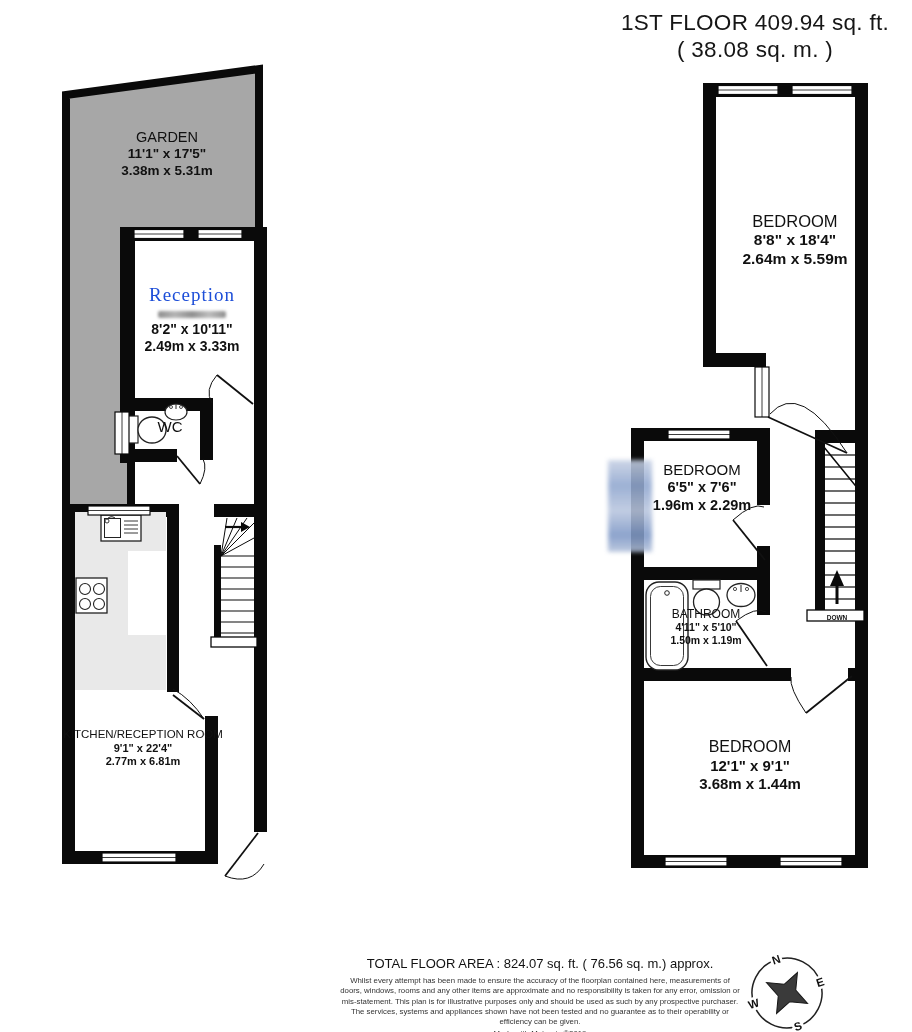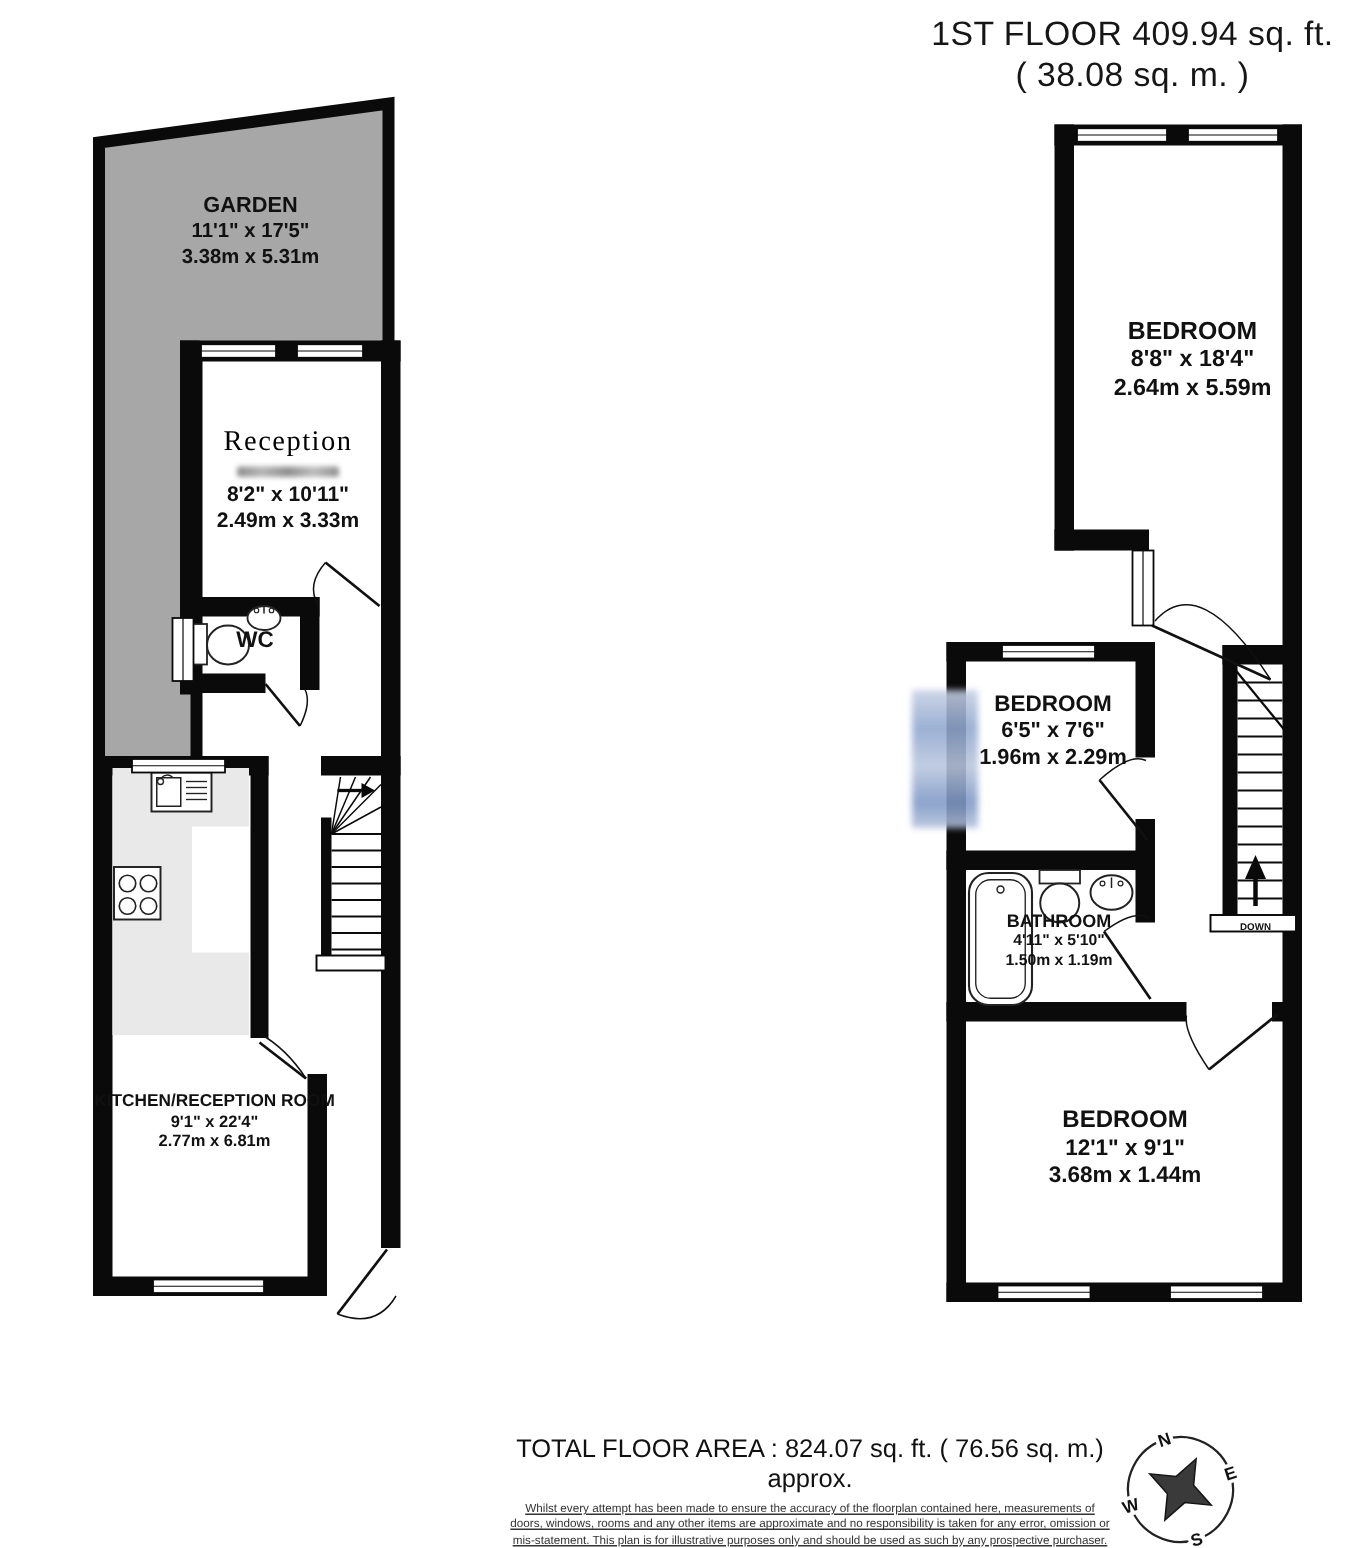--- a/index.html
+++ b/index.html
@@ -2,33 +2,33 @@
 <html><head>
 <meta charset="utf-8">
 <style>
   html,body{margin:0;padding:0;background:#fff;}
   .stage{position:relative;width:912px;height:1032px;background:#fff;overflow:hidden;
          font-family:"Liberation Sans",sans-serif;}
   svg{position:absolute;left:0;top:0;}
   .floor-title{position:absolute;text-align:center;font-size:22.5px;color:#161616;
                line-height:27px;letter-spacing:.3px;}
   .plan-label{position:absolute;text-align:center;color:#111;line-height:1.2;}
-  .rname{font-weight:700;}
+  .rname{font-weight:400;}
   .rdim{font-weight:700;}
   .serif-name{font-family:"Liberation Serif",serif;font-weight:400;font-size:19px;
-              letter-spacing:1px;color:#000000;}
+              letter-spacing:1px;color:#1d4ed8;}
   .smudge{width:68px;height:7px;margin:4px auto 3px auto;border-radius:2px;
           background:linear-gradient(90deg,#8f8f8f,#b5b5b5,#8f8f8f,#bdbdbd,#909090);
           filter:blur(1.6px);}
   .blur-artifact{position:absolute;left:608px;top:460px;width:44px;height:92px;
           background:linear-gradient(180deg,#c7d1e4 0%,#8fa6cf 28%,#bac7df 55%,#7d97c6 82%,#b4c2db 100%);
           opacity:.88;filter:blur(2px);}
   .footer{position:absolute;left:340px;top:956px;width:400px;text-align:center;color:#222;}
-  .footer .total{font-size:17px;color:#111;margin-bottom:5px;}
-  .footer .disc{font-size:7.8px;color:#333;line-height:1.32;text-decoration:underline;}
+  .footer .total{font-size:13px;color:#111;margin-bottom:5px;}
+  .footer .disc{font-size:7.8px;color:#333;line-height:1.32;}
   .footer .credit{font-size:7.8px;color:#333;margin-top:2px;}
 </style>
 </head>
 <body>
 
 <div class="stage">
 
   <svg width="912" height="1032" viewBox="0 0 912 1032">
 
     <g>

